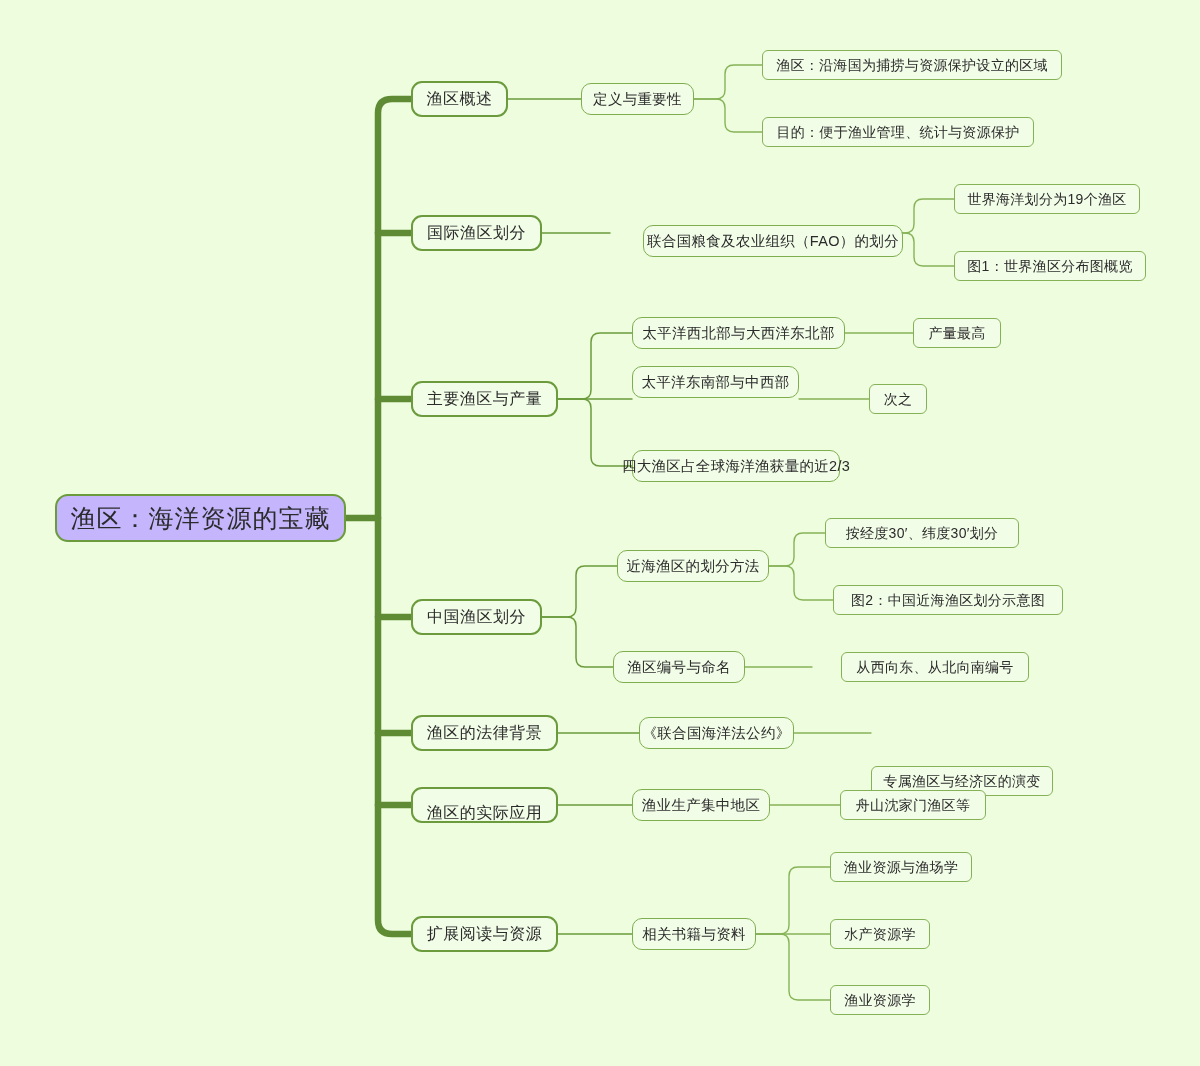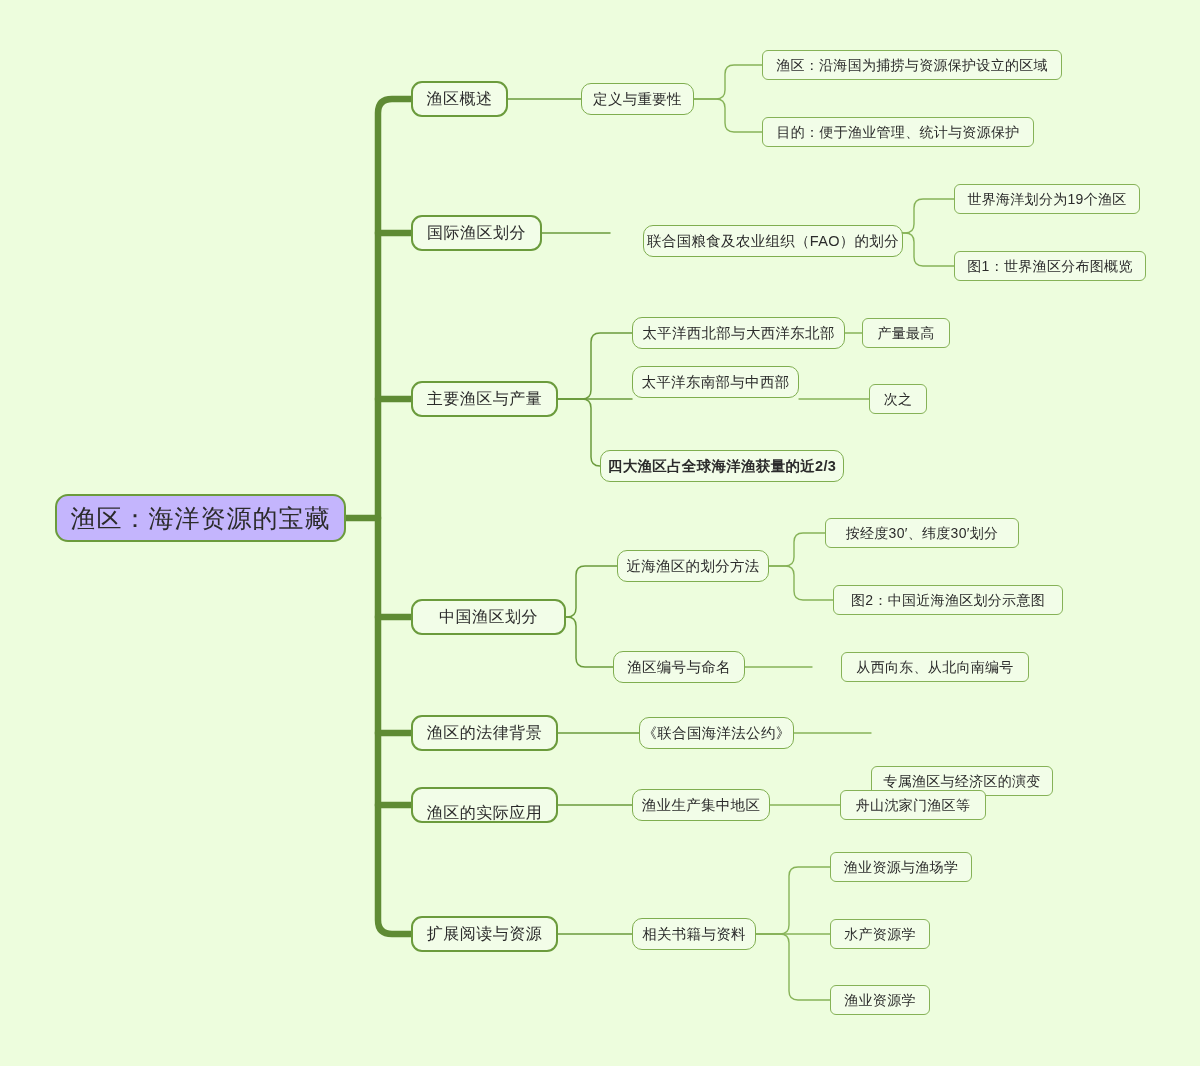--- a/index.html
+++ b/index.html
@@ -123,33 +123,33 @@
     </div>
     <div class="node lvl3" style="left: 954px; top: 266px; width: 192px; height: 30px;">
       <span class="node-label">图1：世界渔区分布图概览</span>
     </div>
     <div class="node lvl1" style="left: 411px; top: 399px; width: 147px; height: 36px;">
       <span class="node-label">主要渔区与产量</span>
     </div>
     <div class="node lvl2" style="left: 632px; top: 333px; width: 213px; height: 32px;">
       <span class="node-label">太平洋西北部与大西洋东北部</span>
     </div>
-    <div class="node lvl3" style="left: 862px; top: 333px; width: 88px; height: 30px;">
+    <div class="node lvl3" style="left: 913px; top: 333px; width: 88px; height: 30px;">
       <span class="node-label">产量最高</span>
     </div>
     <div class="node lvl2" style="left: 632px; top: 382px; width: 167px; height: 32px;">
       <span class="node-label">太平洋东南部与中西部</span>
     </div>
     <div class="node lvl3" style="left: 869px; top: 399px; width: 58px; height: 30px;">
       <span class="node-label">次之</span>
     </div>
-    <div class="node lvl2" style="left: 600px; top: 466px; width: 244px; height: 32px; font-weight: bold;">
+    <div class="node lvl2" style="left: 632px; top: 466px; width: 208px; height: 32px;">
       <span class="node-label">四大渔区占全球海洋渔获量的近2/3</span>
     </div>
-    <div class="node lvl1" style="left: 411px; top: 617px; width: 155px; height: 36px; text-align: right;">
+    <div class="node lvl1" style="left: 411px; top: 617px; width: 131px; height: 36px; text-align: right;">
       <span class="node-label">中国渔区划分</span>
     </div>
     <div class="node lvl2" style="left: 617px; top: 566px; width: 152px; height: 32px;">
       <span class="node-label">近海渔区的划分方法</span>
     </div>
     <div class="node lvl3" style="left: 825px; top: 533px; width: 194px; height: 30px;">
       <span class="node-label">按经度30′、纬度30′划分</span>
     </div>
     <div class="node lvl3" style="left: 833px; top: 600px; width: 230px; height: 30px;">
       <span class="node-label">图2：中国近海渔区划分示意图</span>

